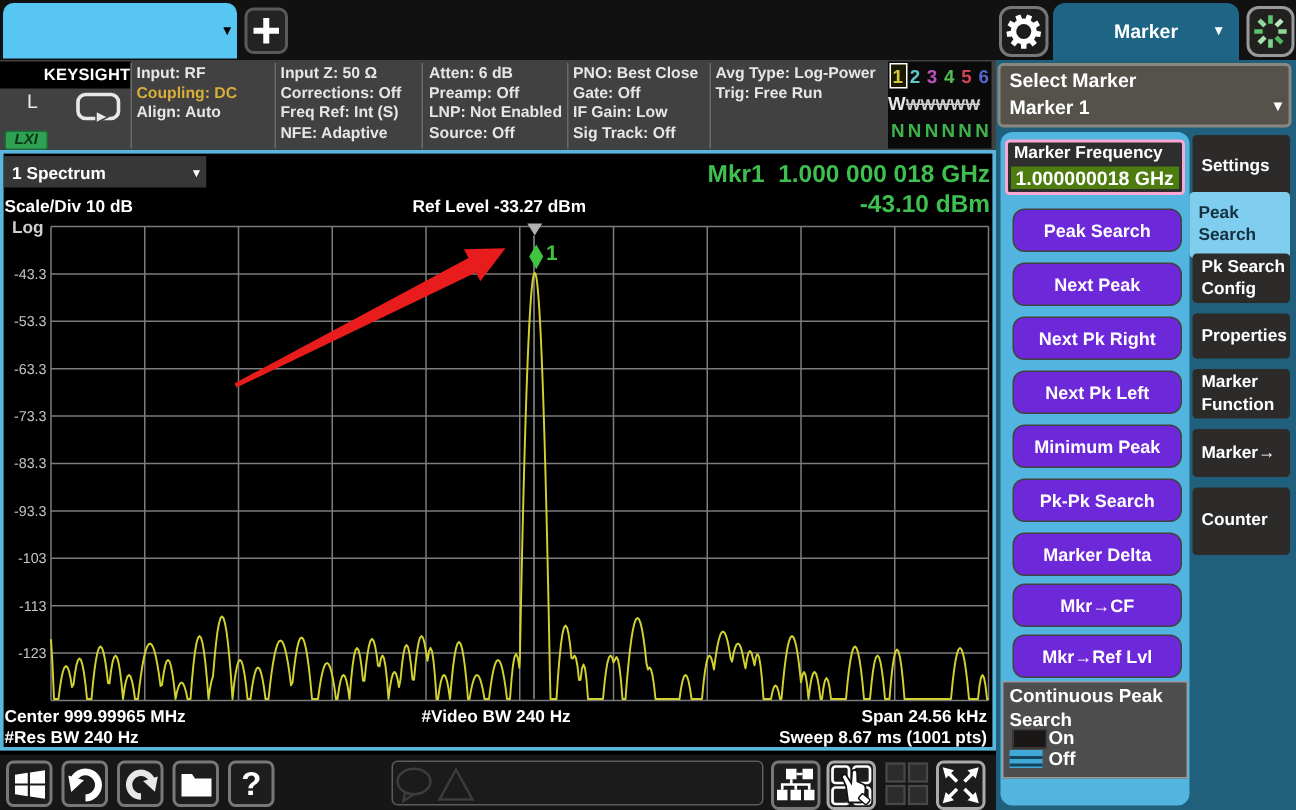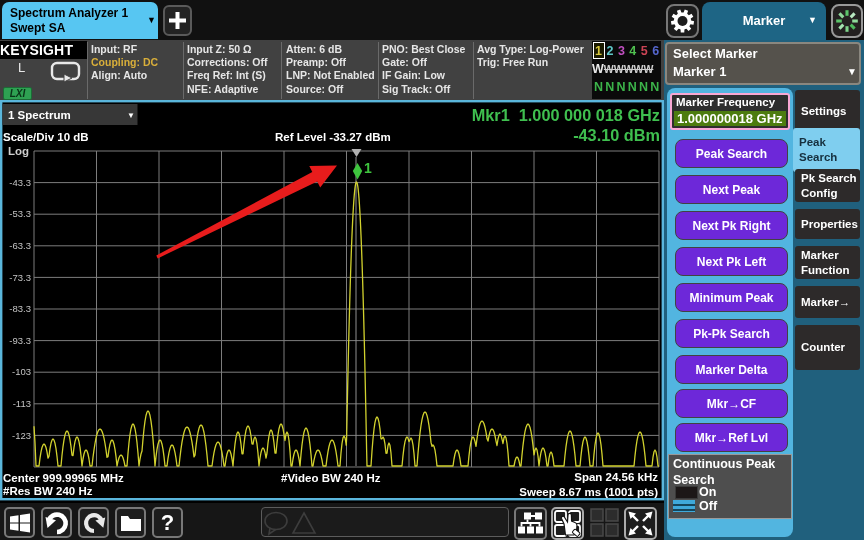--- a/index.html
+++ b/index.html
@@ -9,29 +9,28 @@
 .ylab{font-size:9.5px;fill:#c4c4c4;font-family:"Liberation Sans",sans-serif}
 .gtx{font-family:"Liberation Sans",sans-serif}
 .btn{position:absolute;left:675px;width:113px;height:29px;background:#6d28d9;border:1px solid #424242;border-radius:8px;color:#fff;font-size:12px;font-weight:700;display:flex;align-items:center;justify-content:center}
 .tab{position:absolute;left:795px;width:65px;background:#2d2a2a;border-radius:3px;color:#fff;font-size:11.5px;font-weight:700;line-height:15px;display:flex;align-items:center;padding-left:6px;white-space:nowrap}
 .tbtn{position:absolute;top:507px;width:31px;height:31px;background:#1d1d1d;border:2px solid #787878;border-radius:5px;display:flex;align-items:center;justify-content:center}
 </style></head>
 <body>
 
 <div class="abs" style="left:0;top:0;width:864px;height:40px;background:#111"></div>
 <div class="abs" style="left:2px;top:2px;width:156px;height:37px;background:#57c6f2;border-radius:7px 7px 0 0;color:#000">
-  <div class="abs" style="left:8px;top:4px;font-size:12px;font-weight:700;line-height:15px">Spectrum Analyzer 1<br>Swept SA</div>
   <div class="abs" style="left:145px;top:13px;font-size:9px">▼</div>
 </div>
 <div class="abs" style="left:163px;top:5px;width:29px;height:31px;background:#232323;border:2px solid #5a5a5a;border-radius:6px"><svg width="25" height="27" viewBox="0 0 25 27">
       <path d="M12.5 5 L12.5 22 M4 13.5 L21 13.5" stroke="#fff" stroke-width="4"></path>
     </svg></div>
 
 <div class="abs" style="left:0;top:40px;width:664px;height:60px;background:#414141"></div>
-<div class="abs" style="left:0;top:41px;width:87px;height:18px;background:#000;color:#fff;font-size:14px;font-weight:700;letter-spacing:0.2px;line-height:18px;text-align:left">KEYSIGHT</div>
+<div class="abs" style="left:0;top:41px;width:87px;height:18px;background:#000;color:#fff;font-size:11px;font-weight:700;letter-spacing:0.2px;line-height:18px;text-align:right">KEYSIGHT</div>
 <div class="abs" style="left:18px;top:60px;color:#e8e8e8;font-size:13px">L</div>
 <svg class="abs" style="left:50px;top:61px" width="32" height="22" viewBox="0 0 32 22">
   <rect x="2" y="2" width="27" height="16" rx="5" fill="none" stroke="#e8e8e8" stroke-width="2.4"></rect>
   <path d="M14 13 L14 21 L22 17 Z" fill="#e8e8e8" stroke="#414141" stroke-width="1"></path>
 </svg>
 <div class="abs" style="left:3px;top:87px;width:29px;height:13px;background:#2ea152;border:1px solid #1c6b36;border-radius:2px;color:#0a3318;font-size:10px;font-weight:700;font-style:italic;text-align:center;line-height:11px">LXI</div>
 <div class="abs" style="left:87px;top:42px;width:1px;height:57px;background:#6a6a6a"></div>
 <div class="abs" style="left:183px;top:42px;width:1px;height:57px;background:#6a6a6a"></div>
 <div class="abs" style="left:281px;top:42px;width:1px;height:57px;background:#6a6a6a"></div>
 <div class="abs" style="left:378px;top:42px;width:1px;height:57px;background:#6a6a6a"></div>

